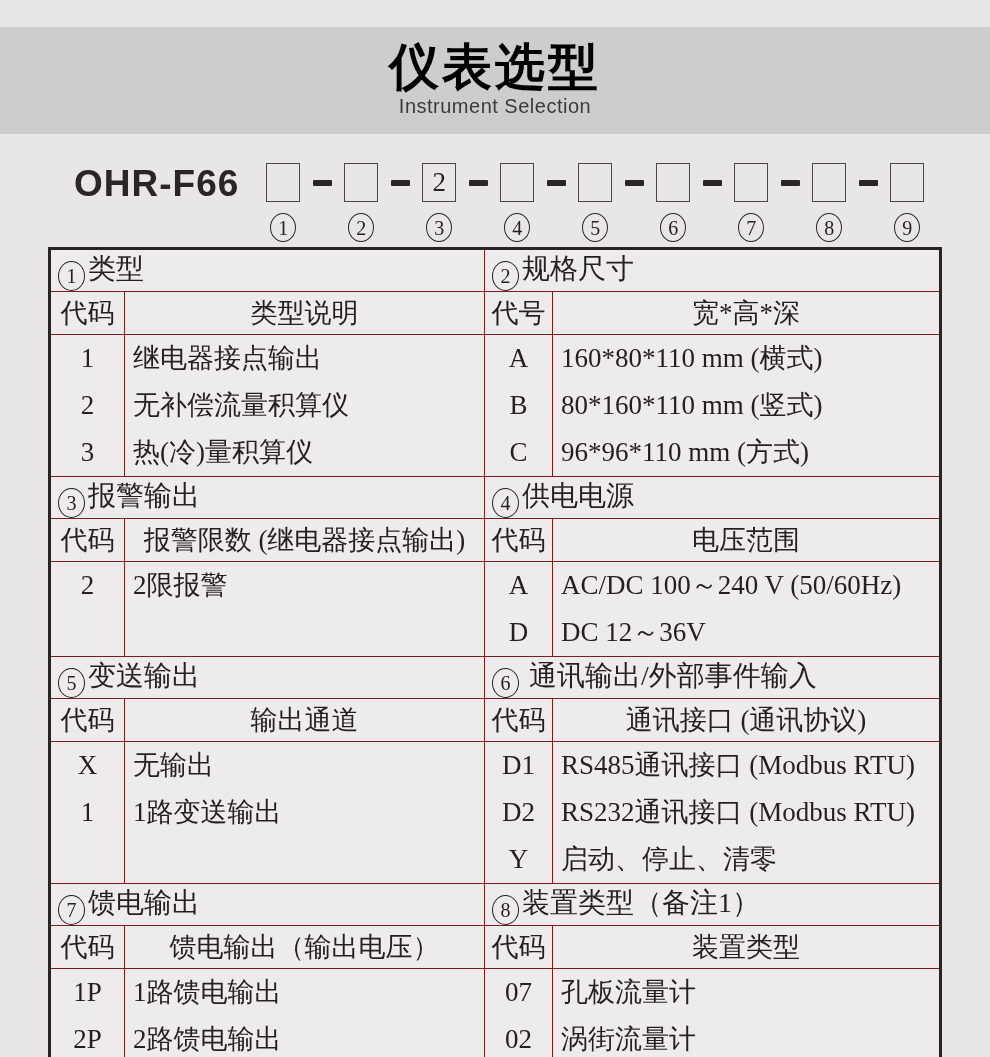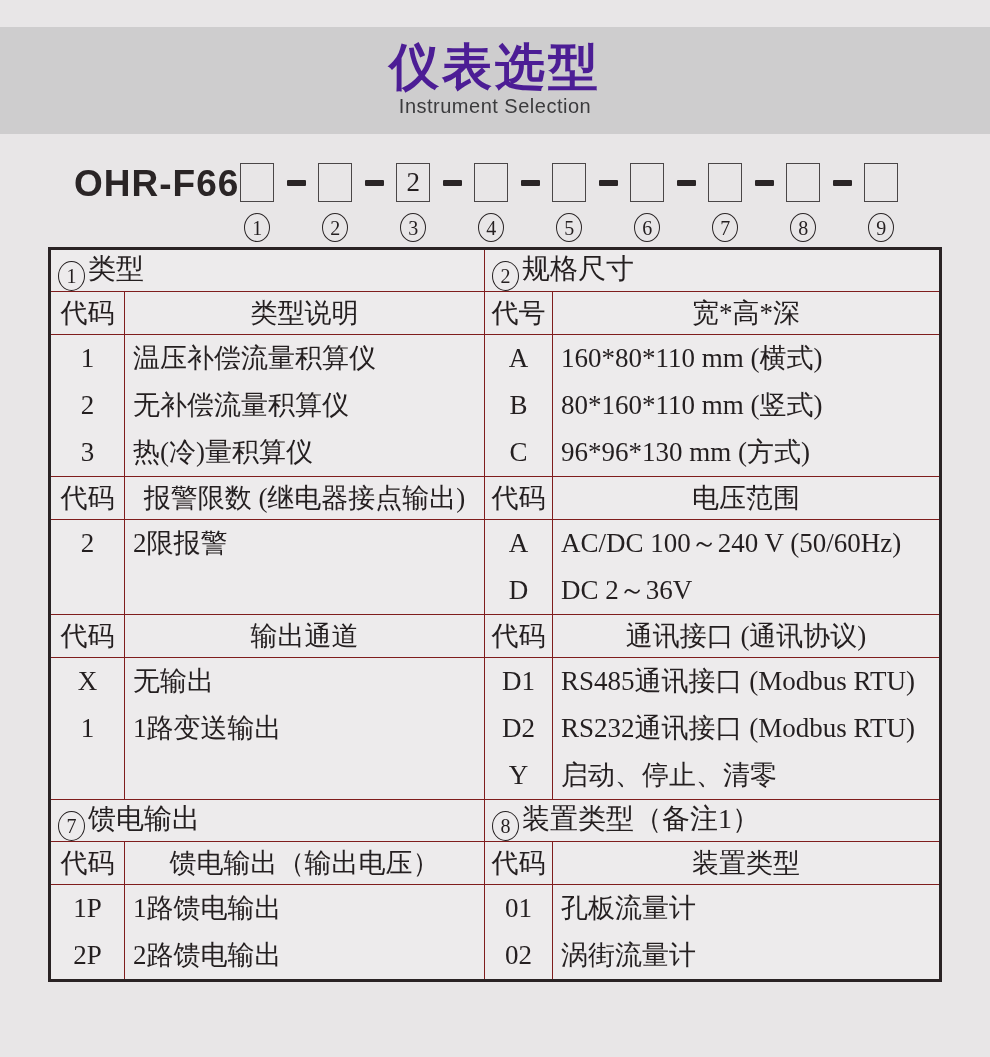--- a/index.html
+++ b/index.html
@@ -10,35 +10,35 @@
     color:#241f20;
   }
   
   .banner{
     position:absolute;left:0;top:27px;width:990px;height:107px;
     background:#cecdce;text-align:center;
   }
   .banner .title{
     font-family:Liberation Sans, sans-serif;
     font-weight:800;font-size:50px;letter-spacing:3px;
-    color:#4c1d95;line-height:1;margin-top:15px;
+    color:#000000;line-height:1;margin-top:15px;
   }
   .banner .subtitle{
     font-family:"Liberation Sans","DejaVu Sans",sans-serif;
     font-size:20px;color:#3b3b3d;line-height:1;margin-top:4px;letter-spacing:0.5px;
   }
   
   .model-row{
     position:absolute;left:74px;top:163px;
     display:flex;align-items:flex-start;
   }
   .model-prefix{
     font-family:"Liberation Sans","DejaVu Sans",sans-serif;
     font-weight:700;font-size:37px;line-height:41px;height:41px;
-    letter-spacing:1px;margin-right:0;color:#2a2526;
+    letter-spacing:1px;margin-right:26px;color:#2a2526;
     transform:scaleY(1.02);
   }
   .unit{display:flex;flex-direction:column;align-items:center;width:36px;}
   .mbox{
     width:32px;height:37px;border:1.5px solid #4a4647;background:#e8e6e7;
     display:flex;align-items:center;justify-content:center;
     font-size:27px;color:#241f20;
   }
   .mdash{
     width:42px;height:40px;display:flex;align-items:center;justify-content:center;
@@ -157,34 +157,38 @@
         <td class="code mid">代号</td>
         <td class="desc">宽*高*深</td>
       </tr>
       <tr class="brow">
         <td class="code">
           <div class="bline">1</div>
           <div class="bline">2</div>
           <div class="bline">3</div>
         </td>
         <td class="desc">
-          <div class="bline">温压补偿流量积算仪</div>
+          <div class="bline">继电器接点输出</div>
           <div class="bline">无补偿流量积算仪</div>
           <div class="bline">热(冷)量积算仪</div>
         </td>
         <td class="code mid">
           <div class="bline">A</div>
           <div class="bline">B</div>
           <div class="bline">C</div>
         </td>
         <td class="desc">
           <div class="bline">160*80*110 mm (横式)</div>
           <div class="bline">80*160*110 mm (竖式)</div>
-          <div class="bline">96*96*130 mm (方式)</div>
-        </td>
+          <div class="bline">96*96*110 mm (方式)</div>
+        </td>
+      </tr>
+      <tr class="sec">
+        <td colspan="2"><span class="cnum">3</span><span>报警输出</span></td>
+        <td colspan="2" class="mid"><span class="cnum">4</span><span>供电电源</span></td>
       </tr>
       <tr class="colhead">
         <td class="code">代码</td>
         <td class="desc">报警限数 (继电器接点输出)</td>
         <td class="code mid">代码</td>
         <td class="desc">电压范围</td>
       </tr>
       <tr class="brow">
         <td class="code">
           <div class="bline">2</div>
@@ -193,22 +197,26 @@
         <td class="desc">
           <div class="bline">2限报警</div>
           <div class="bline"></div>
         </td>
         <td class="code mid">
           <div class="bline">A</div>
           <div class="bline">D</div>
         </td>
         <td class="desc">
           <div class="bline">AC/DC 100～240 V (50/60Hz)</div>
-          <div class="bline">DC 2～36V</div>
-        </td>
+          <div class="bline">DC 12～36V</div>
+        </td>
+      </tr>
+      <tr class="sec">
+        <td colspan="2"><span class="cnum">5</span><span>变送输出</span></td>
+        <td colspan="2" class="mid"><span class="cnum">6</span><span> 通讯输出/外部事件输入</span></td>
       </tr>
       <tr class="colhead">
         <td class="code">代码</td>
         <td class="desc">输出通道</td>
         <td class="code mid">代码</td>
         <td class="desc">通讯接口 (通讯协议)</td>
       </tr>
       <tr class="brow">
         <td class="code">
           <div class="bline">X</div>
@@ -244,21 +252,21 @@
       <tr class="brow">
         <td class="code">
           <div class="bline">1P</div>
           <div class="bline">2P</div>
         </td>
         <td class="desc">
           <div class="bline">1路馈电输出</div>
           <div class="bline">2路馈电输出</div>
         </td>
         <td class="code mid">
-          <div class="bline">01</div>
+          <div class="bline">07</div>
           <div class="bline">02</div>
         </td>
         <td class="desc">
           <div class="bline">孔板流量计</div>
           <div class="bline">涡街流量计</div>
         </td>
       </tr>
     </tbody>
 </table>
 

